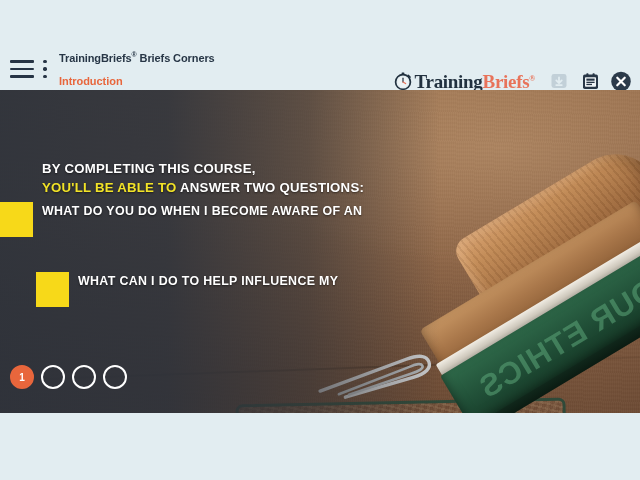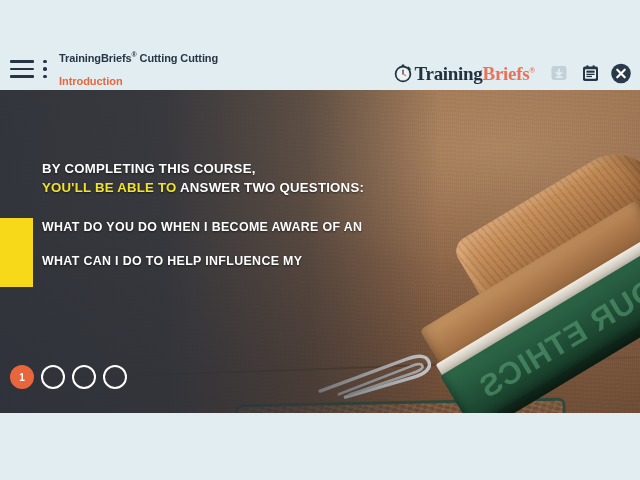--- a/index.html
+++ b/index.html
@@ -74,21 +74,21 @@
   #lesson-title {
     font-size: 11px;
     font-weight: bold;
     color: #e8663c;
     letter-spacing: -0.05px;
     margin-top: 11px;
   }
 
   #header-right {
     position: absolute;
-    right: 8px; top: 4px;
+    right: 8px; top: 12px;
     height: 42px;
     display: flex;
     align-items: center;
     gap: 9px;
   }
 
   
   #brand-logo {
     display: flex;
     align-items: center;
@@ -293,22 +293,22 @@
     text-shadow: 0 1px 2px rgba(0,0,0,0.55);
   }
   .hl-yellow { color: #f2e327; }
 
   .bullet-row {
     position: absolute;
     left: 0;
     display: flex;
     align-items: flex-start;
   }
-  #bullet-1 { top: 128px; }
-  #bullet-2 { top: 162px; }
+  #bullet-1 { top: 112px; }
+  #bullet-2 { top: 182px; margin-left: 36px; }
 
   .bullet-marker {
     width: 33px; height: 35px;
     background: #f7d919;
     flex: none;
   }
   .bullet-text {
     margin-left: 9px;
     padding-top: 1px;
   }
@@ -361,21 +361,21 @@
       <span class="bar"></span>
     </div>
 
     <div id="kebab-btn">
       <span class="dot"></span>
       <span class="dot"></span>
       <span class="dot"></span>
     </div>
 
     <div id="breadcrumb">
-      <div id="course-title"><span>TrainingBriefs</span><span class="reg">®</span><span> Cutting Cutting</span></div>
+      <div id="course-title"><span>TrainingBriefs</span><span class="reg">®</span><span> Briefs Corners</span></div>
       <div id="lesson-title">Introduction</div>
     </div>
 
     <div id="header-right">
 
       <div id="brand-logo">
         <svg width="20" height="20" viewBox="0 0 20 20">
           <circle cx="10" cy="11" r="7.4" fill="none" stroke="#22313f" stroke-width="1.7"></circle>
           <circle cx="10" cy="11" r="5.4" fill="#eef3f5"></circle>
           <path d="M10 11 L10 7.2" stroke="#22313f" stroke-width="1.2" stroke-linecap="round"></path>

